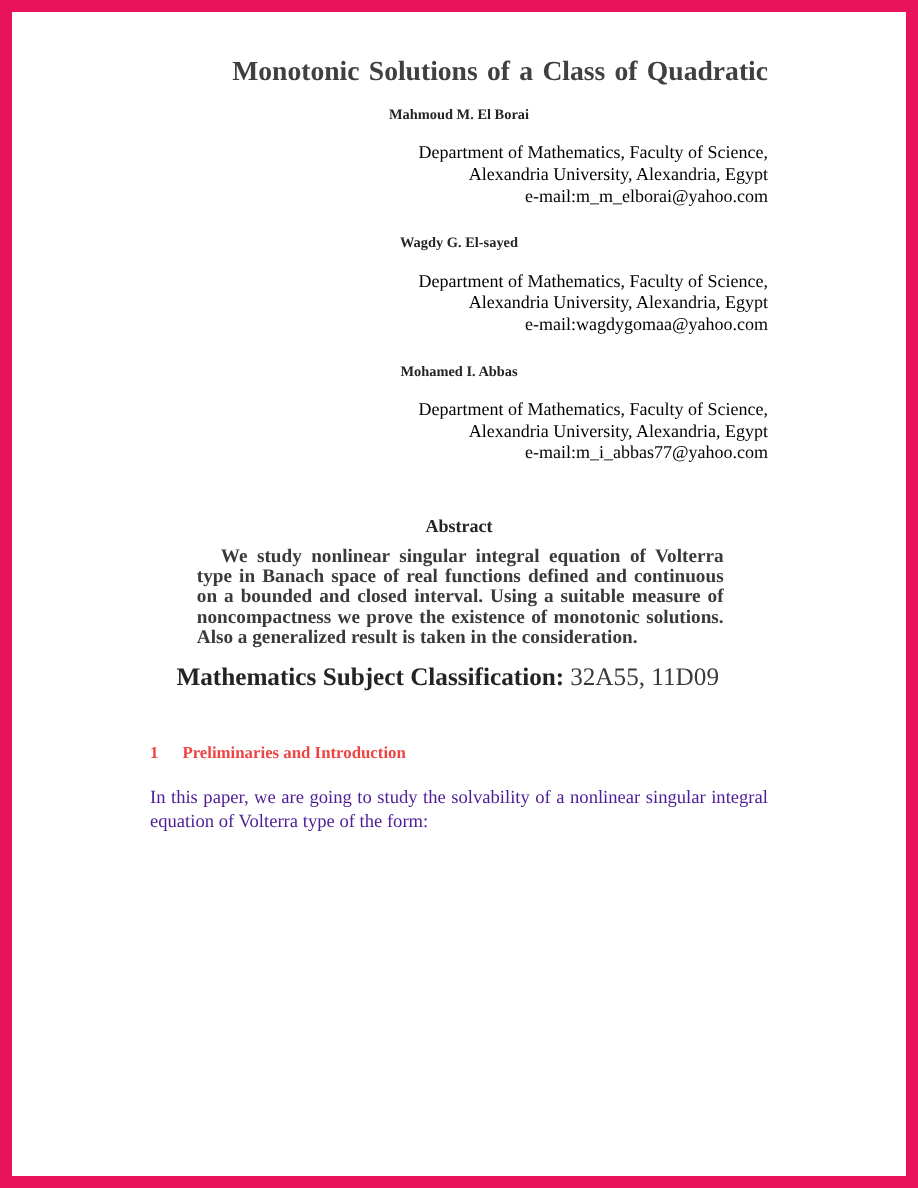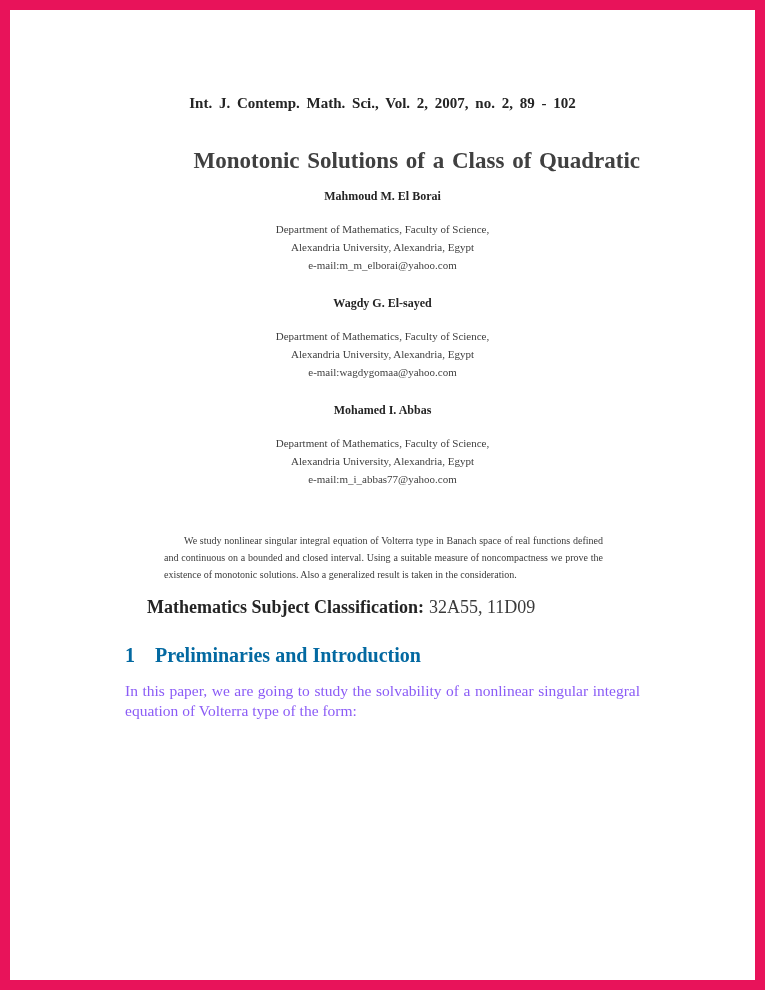--- a/index.html
+++ b/index.html
@@ -38,73 +38,74 @@
   .author-block { margin-top: 20px; text-align: center; }
   .author-block.first { margin-top: 8px; }
   .author-name {
     font-weight: bold;
     font-size: 12px;
     line-height: 18px;
     color: #242424;
   }
   .affiliation { margin-top: 15px; }
   .affil-line {
-    font-size: 11px;
+    font-size: 15px;
     line-height: 18px;
-    color: #404040;
+    color: #000000;
+    text-align: right;
   }
   .abstract { margin-top: 44px; }
   .abstract-heading {
     text-align: center;
     font-weight: bold;
     font-size: 15px;
     line-height: 16px;
     color: #242424;
   }
   .abstract-body {
     margin: 8px 37px 0 39px;
-    font-size: 10px;
+    font-size: 16px;
     line-height: 17px;
     text-align: justify;
     text-indent: 20px;
     color: #3a3a3a;
+    font-weight: bold;
   }
   .meta-line {
-    font-size: 18px;
+    font-size: 21px;
     line-height: 19px;
     text-align: justify;
     color: #3a3a3a;
   }
   .meta-line.msc { margin-top: 15px; text-indent: 22px; }
   .meta-line.keywords { margin-top: 17px; text-indent: 22px; }
   .meta-label { font-weight: bold; color: #242424; }
   .meta-value { margin-left: 5px; }
   .section-heading {
-    margin-top: 25px;
+    margin-top: 42px;
     font-weight: bold;
-    font-size: 20px;
+    font-size: 14px;
     line-height: 26px;
-    color: #0369a1;
+    color: #ef4444;
   }
   .section-number { display: inline-block; }
   .section-title { display: inline-block; margin-left: 20px; }
   .intro-para {
     margin-top: 13px;
     font-size: 15.5px;
     line-height: 19.5px;
     text-align: justify;
-    color: #8b5cf6;
+    color: #4c1d95;
   }
 </style>
 </head>
 <body>
 
 <div class="page" style="border-color: rgb(232, 19, 90); background: rgb(255, 255, 255);">
 
-  <div class="journal-header">Int. J. Contemp. Math. Sci., Vol. 2, 2007, no. 2, 89 - 102</div>
 
   <h1 class="paper-title">
     <span class="title-line">Monotonic Solutions of a Class of Quadratic</span>
   </h1>
 
   <div class="author-block first">
     <div class="author-name">Mahmoud M. El Borai</div>
     <div class="affiliation">
       <div class="affil-line">Department of Mathematics, Faculty of Science,</div>
       <div class="affil-line">Alexandria University, Alexandria, Egypt</div>
@@ -124,20 +125,21 @@
   <div class="author-block">
     <div class="author-name">Mohamed I. Abbas</div>
     <div class="affiliation">
       <div class="affil-line">Department of Mathematics, Faculty of Science,</div>
       <div class="affil-line">Alexandria University, Alexandria, Egypt</div>
       <div class="affil-line">e-mail:m_i_abbas77@yahoo.com</div>
     </div>
   </div>
 
   <div class="abstract">
+    <div class="abstract-heading">Abstract</div>
     <p class="abstract-body">We study nonlinear singular integral equation of Volterra type in Banach space of real functions defined and continuous on a bounded and closed interval. Using a suitable measure of noncompactness we prove the existence of monotonic solutions. Also a generalized result is taken in the consideration.</p>
   </div>
 
   <p class="meta-line msc">
     <span class="meta-label">Mathematics Subject Classification:</span><span class="meta-value">32A55, 11D09</span>
   </p>
 
 
   <h2 class="section-heading">
     <span class="section-number">1</span><span class="section-title">Preliminaries and Introduction</span>

